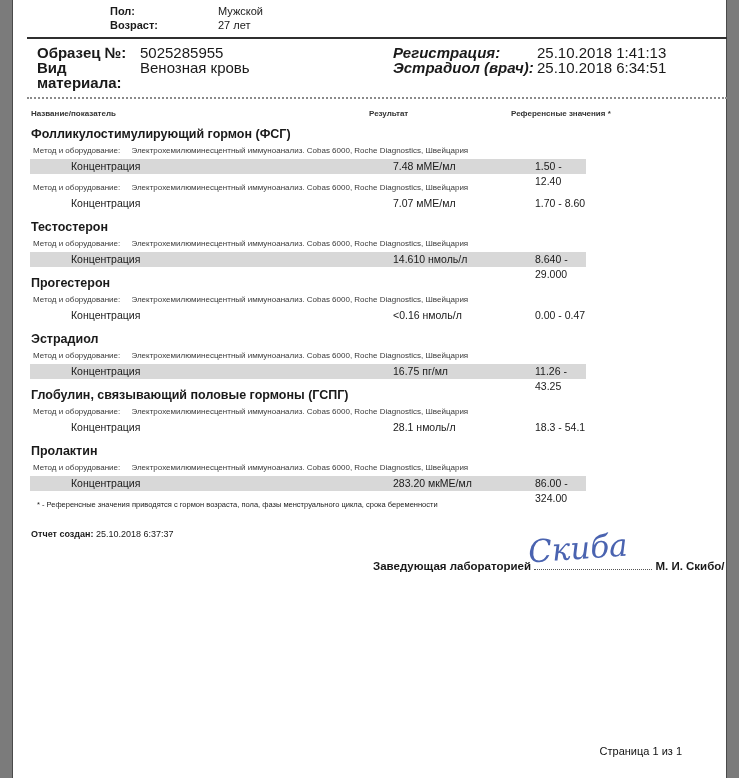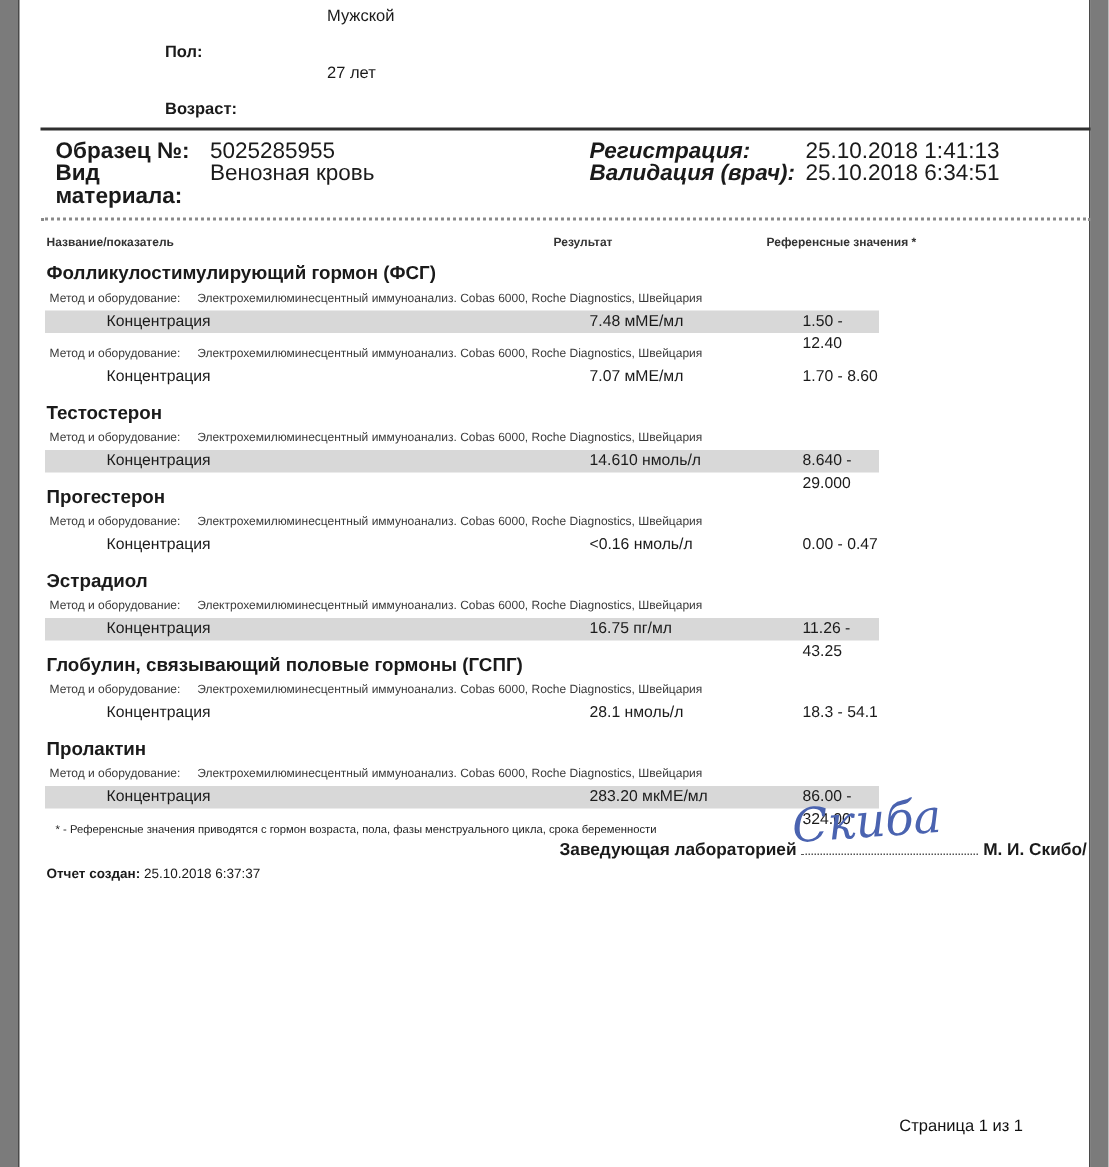--- a/index.html
+++ b/index.html
@@ -17,21 +17,21 @@
     width:715px; height:778px;
     background:#ffffff;
     border-left:1px solid #4a4a4a;
     border-right:1px solid #4a4a4a;
   }
   .content { padding:4px 20px 0 17px; position:relative; height:100%; }
 
   
   .patient-block { margin-left:80px; font-size:11px; line-height:14px; }
   .patient-row { display:flex; }
-  .patient-row .lbl { width:108px; font-weight:bold;margin-top:24px; }
+  .patient-row .lbl { width:108px; font-weight:bold; }
   .rule-solid {
     border-bottom:2px solid #2f2f2f;
     margin:5px 0 6px -3px;
     width:700px;
   }
   
   .info-block { font-size:15px; line-height:15px; }
   .info-row { display:flex; }
   .info-row .l1 { margin-left:7px; width:103px; font-weight:bold; }
   .info-row .v1 { width:253px; }
@@ -114,21 +114,21 @@
     <div class="info-block">
       <div class="info-row">
         <span class="l1">Образец №:</span>
         <span class="v1">5025285955</span>
         <span class="l2">Регистрация:</span>
         <span class="v2">25.10.2018  1:41:13</span>
       </div>
       <div class="info-row">
         <span class="l1">Вид материала:</span>
         <span class="v1">Венозная кровь</span>
-        <span class="l2">Валидация (врач):</span>
+        <span class="l2">Эстрадиол (врач):</span>
         <span class="v2">25.10.2018  6:34:51</span>
       </div>
     </div>
 
     <div class="rule-dotted"></div>
 
     <div class="tbl-header">
       <span>Название/показатель</span>
       <span>Результат</span>
       <span>Референсные значения *</span>

